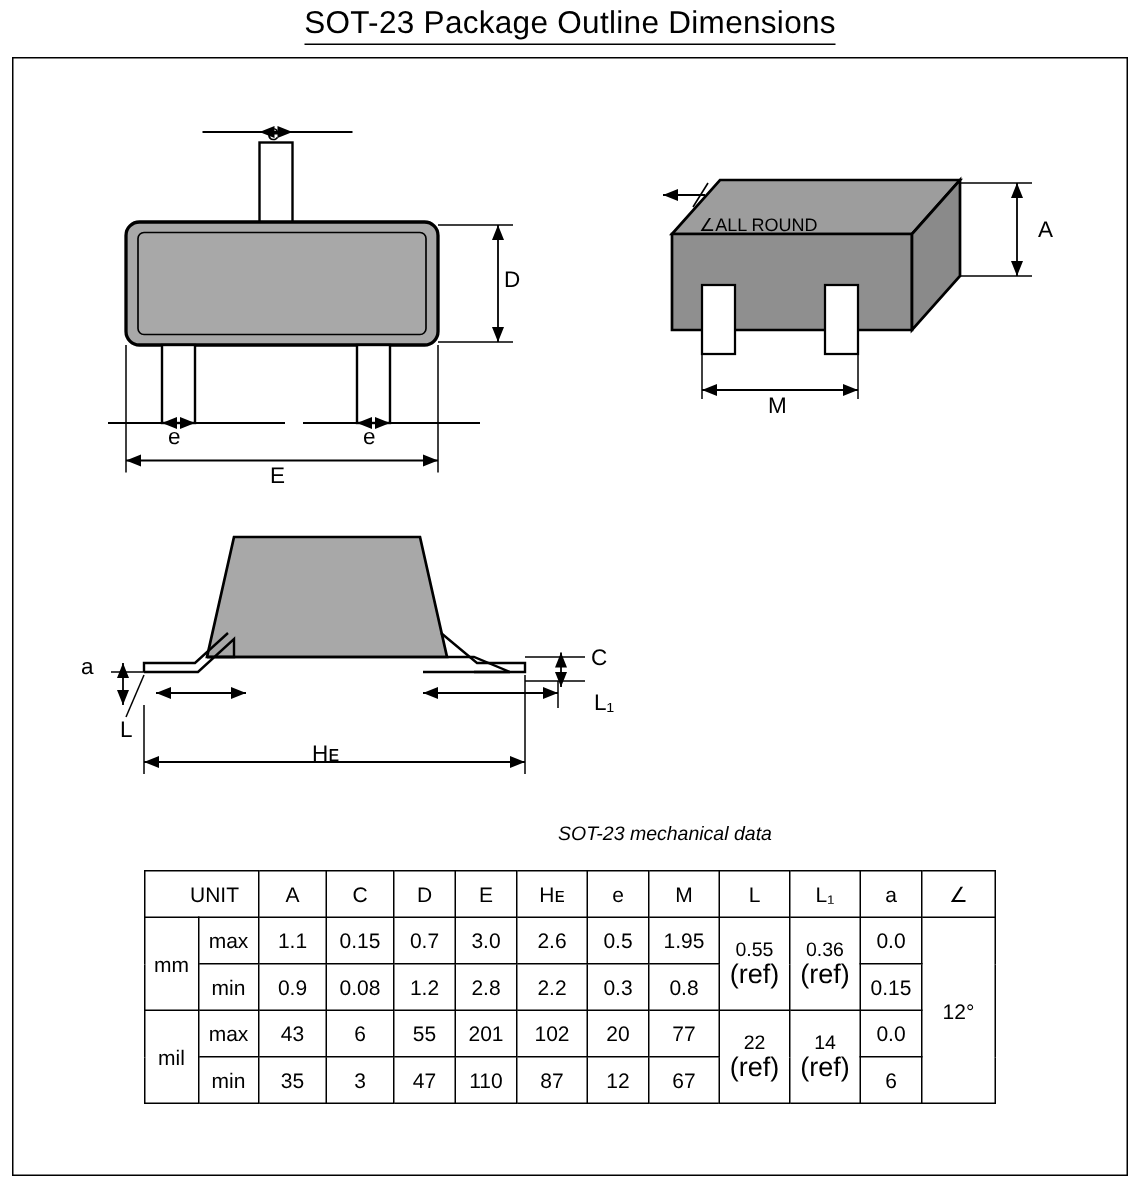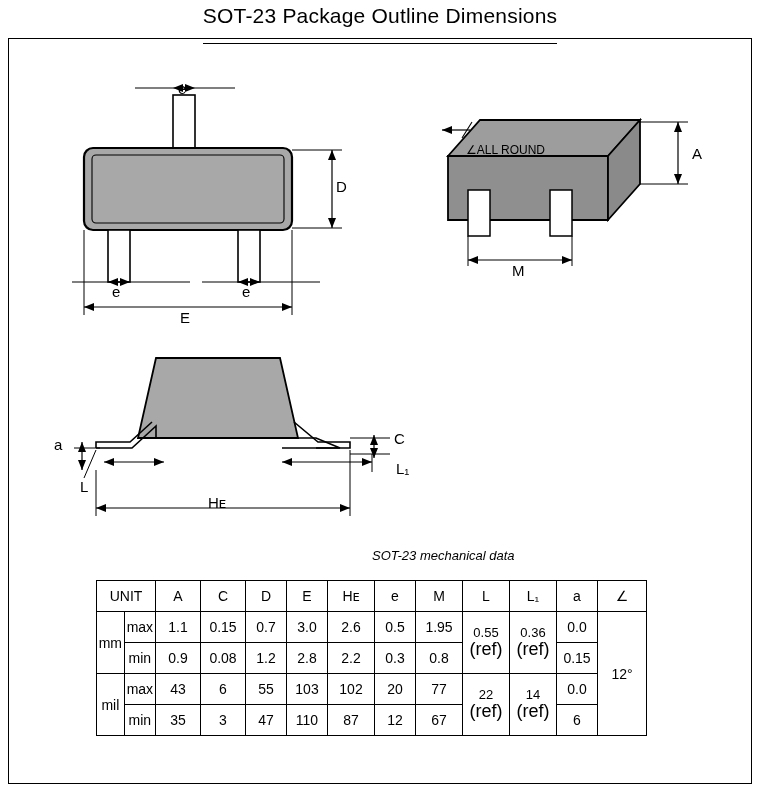--- a/index.html
+++ b/index.html
@@ -25,21 +25,21 @@
     position: absolute;
     top: 4px;
     left: 0;
     width: 760px;
     text-align: center;
     font-size: 21px;
     letter-spacing: 0.2px;
   }
   .title span {
     border-bottom: 1.5px solid #000;
-    padding-bottom: 16px;
+    padding-bottom: 2px;
     margin-top: 48px;
   }
   
   .frame {
     position: absolute;
     left: 8px;
     top: 38px;
     width: 744px;
     height: 746px;
     border: 1.5px solid #000;
@@ -72,21 +72,21 @@
     border-collapse: collapse;
     font-size: 14px;
   }
   table.mech td, table.mech th {
     border: 1px solid #000;
     text-align: center;
     font-weight: normal;
     padding: 0;
     height: 30px;
   }
-  table.mech .unitcell { width: 58px; }
+  table.mech .unitcell { width: 58px; padding-left: 17px; }
   table.mech .mxcell   { width: 44px; }
   table.mech .dcell    { width: 40px; }
   table.mech .dcell.wide { width: 46px; }
   table.mech .lcell    { width: 46px; }
   table.mech .angcell  { width: 48px; }
   .two-line { line-height: 1.05; font-size: 13px; }
   .two-line .r2 { font-size: 18px; }
 </style>
 </head>
 <body>
@@ -274,21 +274,21 @@
         <td>0.8</td>
         <td>0.15</td>
       </tr>
 
       <tr>
         <td rowspan="2">mil</td>
         <td>max</td>
         <td>43</td>
         <td>6</td>
         <td>55</td>
-        <td>103</td>
+        <td>201</td>
         <td>102</td>
         <td>20</td>
         <td>77</td>
         <td rowspan="2" class="two-line">
           <div>22</div>
           <div class="r2">(ref)</div>
         </td>
         <td rowspan="2" class="two-line">
           <div>14</div>
           <div class="r2">(ref)</div>

